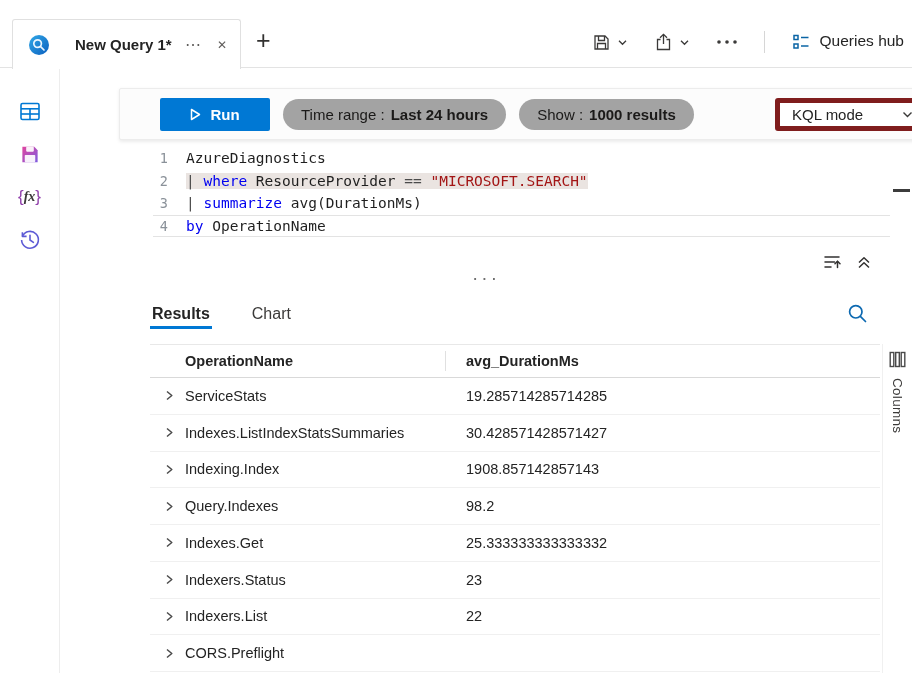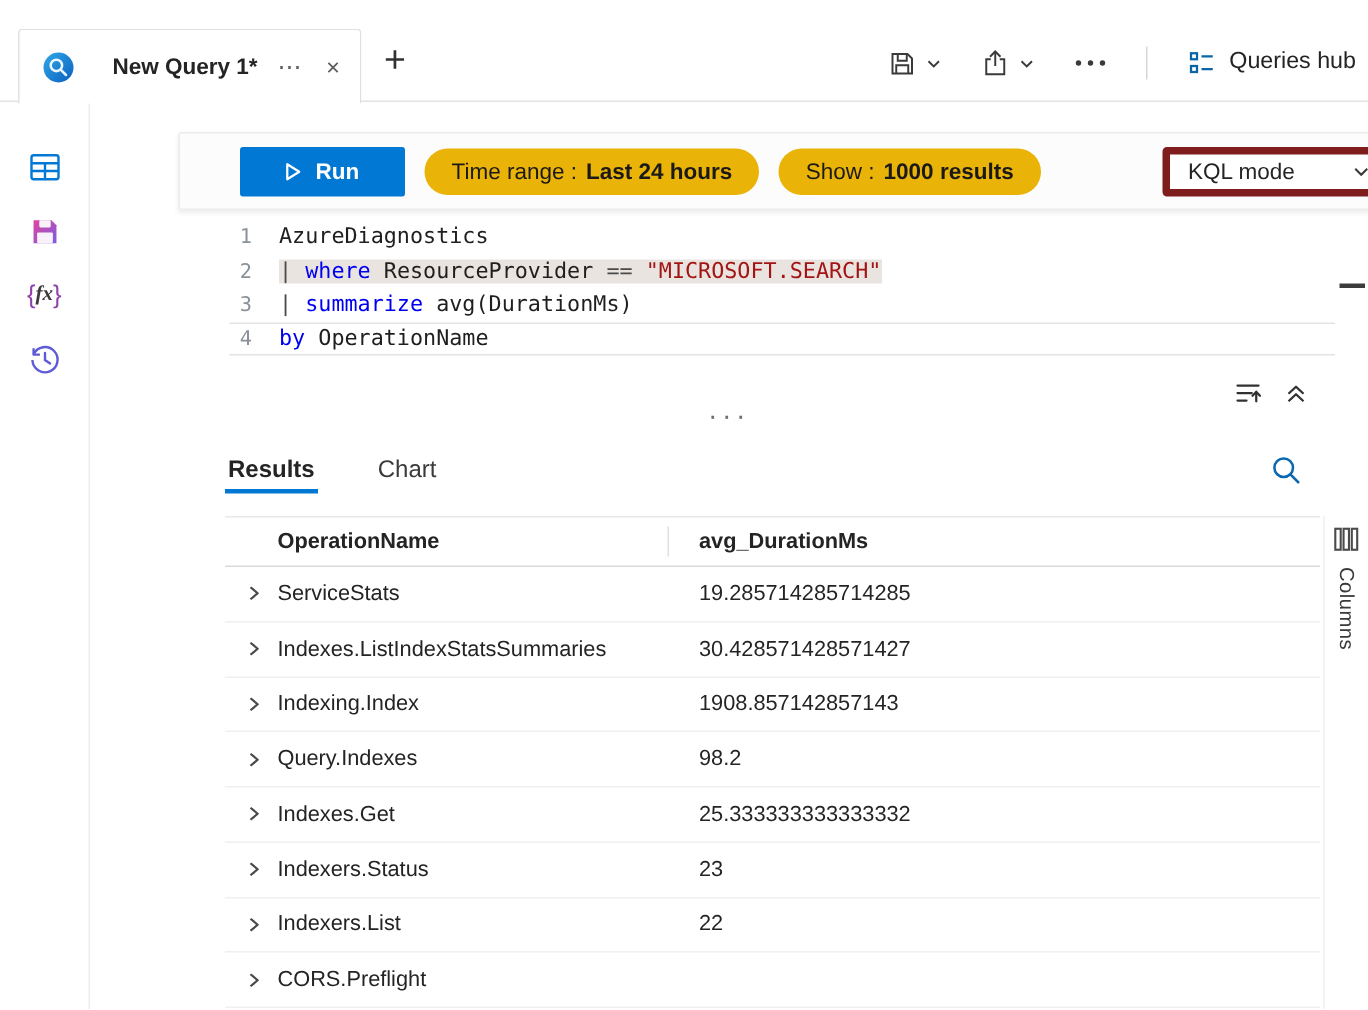--- a/index.html
+++ b/index.html
@@ -50,21 +50,21 @@
     position:absolute;left:75px;top:88px;width:815px;height:52px;
     background:#fcfcfc;border:1px solid #ececec;border-radius:2px;
     box-shadow:0 1.6px 3.6px rgba(0,0,0,.08);
     display:flex;align-items:center;gap:13px;padding:0 2px 0 40px;z-index:2;margin-left:44px;
   }
   .run-btn{
     width:110px;height:33px;background:var(--accent);color:#fff;border:none;border-radius:2px;
     font-family:inherit;font-size:15px;font-weight:700;display:flex;align-items:center;justify-content:center;gap:9px;cursor:pointer;
   }
   .pill{
-    height:31px;background:#eab308;border-radius:16px;display:flex;align-items:center;
+    height:31px;background:#a3a3a3;border-radius:16px;display:flex;align-items:center;
     padding:0 18px;font-size:15px;color:#1b1a19;gap:6px;cursor:pointer;white-space:nowrap;
   }
   .pill b{font-weight:700;}
   .kql-select{
     margin-left:auto;width:156px;height:33px;background:#fff;border:5px solid #7f1d1d;border-radius:3px;
     display:flex;align-items:center;justify-content:space-between;padding:0 12px;font-size:15px;color:var(--text);cursor:pointer;
   }
 
   
   .editor{position:absolute;left:75px;top:147px;width:815px;z-index:1;}

